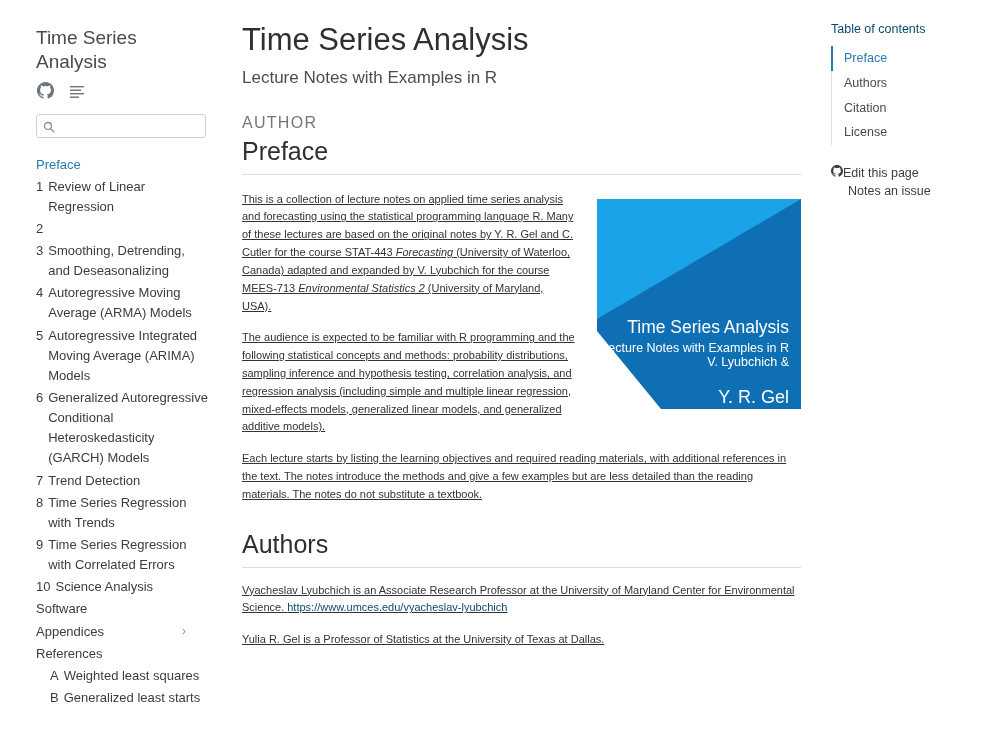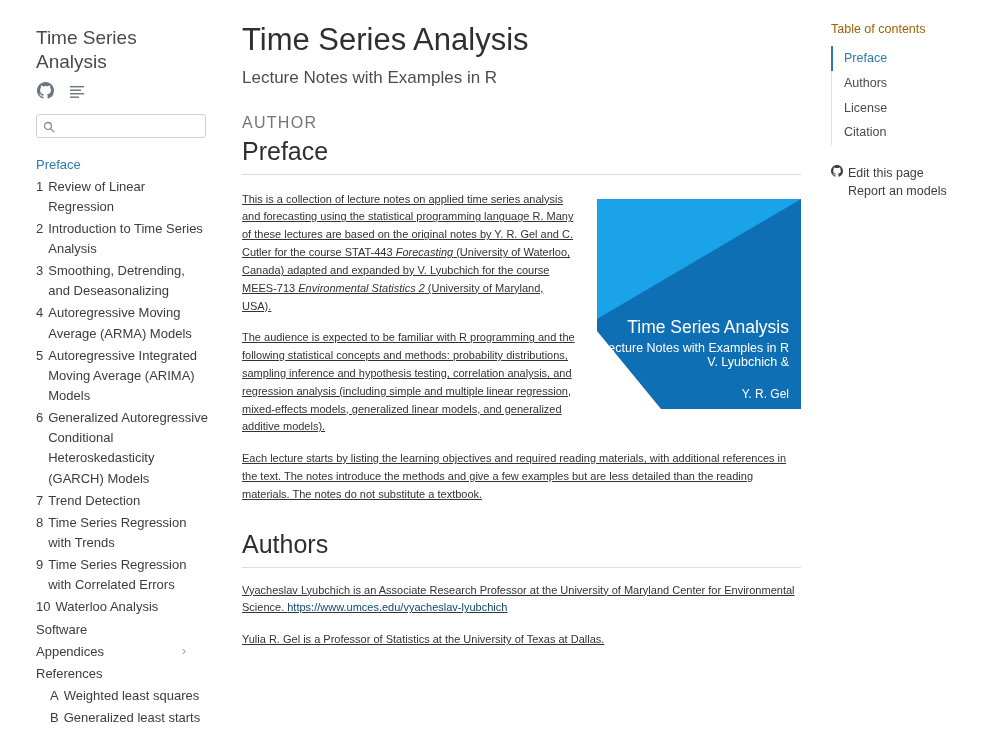--- a/index.html
+++ b/index.html
@@ -171,31 +171,31 @@
   }
   .cover-txt {
     position: absolute;
     right: 12px;
     text-align: right;
     color: #ffffff;
   }
   .cover-t1 { top: 118px; font-size: 17.5px; right: 12px; }
   .cover-t2 { top: 142px; font-size: 12.5px; right: 12px; }
   .cover-t3 { top: 156px; font-size: 12.5px; right: 12px; }
-  .cover-t4 { top: 188px; font-size: 12px; right: 12px; }
+  .cover-t4 { top: 188px; font-size: 18px; right: 12px; }
 
   
   .rightbar {
     width: 175px;
     flex: 0 0 175px;
     padding: 22px 16px 0 6px;
   }
   .rb-title {
     font-size: 12.5px;
-    color: #a16207;
+    color: #0c4a6e;
     font-weight: 400;
     margin: 0 0 10px 0;
   }
   .rb-list { list-style: none; margin: 0 0 18px 0; padding: 0; border-left: 1px solid #e2e2e2; }
   .rb-item {
     font-size: 12.5px;
     color: #4a4a4a;
     padding: 3px 0 3px 12px;
     line-height: 1.5;
   }
@@ -204,21 +204,20 @@
     border-left: 2px solid #2a7ab0;
     margin-left: -1px;
     padding-left: 11px;
   }
   .rb-action {
     font-size: 12.5px;
     color: #3d3d3d;
     padding: 2px 0 2px 0;
     display: flex;
     align-items: center;
-    gap: 5px;
   }
   .rb-action.indent { padding-left: 17px; }
 </style>
 </head>
 <body>
 
 <div class="page">
 
   <aside class="sidebar">
     <h1 class="sidebar-title">Time Series Analysis</h1>
@@ -252,21 +251,20 @@
     <ul class="toc-list">
       <li class="toc-item active">
         <span class="label">Preface</span>
       </li>
       <li class="toc-item">
         <span class="num">1</span>
         <span class="label">Review of Linear Regression</span>
       </li>
       <li class="toc-item">
         <span class="num">2</span>
-        <span class="label">Introduction to Time Series Analysis</span>
       </li>
       <li class="toc-item">
         <span class="num">3</span>
         <span class="label">Smoothing, Detrending, and Deseasonalizing</span>
       </li>
       <li class="toc-item">
         <span class="num">4</span>
         <span class="label">Autoregressive Moving Average (ARMA) Models</span>
       </li>
       <li class="toc-item">
@@ -284,21 +282,21 @@
       <li class="toc-item">
         <span class="num">8</span>
         <span class="label">Time Series Regression with Trends</span>
       </li>
       <li class="toc-item">
         <span class="num">9</span>
         <span class="label">Time Series Regression with Correlated Errors</span>
       </li>
       <li class="toc-item">
         <span class="num">10</span>
-        <span class="label">Waterloo Analysis</span>
+        <span class="label">Science Analysis</span>
       </li>
       <li class="toc-item">
         <span class="label">Software</span>
       </li>
       <li class="toc-item has-chevron">
         <span class="label">Appendices</span>
         <span class="chevron">›</span>
       </li>
       <li class="toc-item">
         <span class="label">References</span>
@@ -343,29 +341,29 @@
 
     <p class="para"><span>Vyacheslav Lyubchich is an Associate Research Professor at the University of Maryland Center for Environmental Science. </span><a class="link" href="#">https://www.umces.edu/vyacheslav-lyubchich</a></p>
     <p class="para">Yulia R. Gel is a Professor of Statistics at the University of Texas at Dallas.</p>
   </main>
 
   <aside class="rightbar">
     <div class="rb-title">Table of contents</div>
     <ul class="rb-list">
       <li class="rb-item active">Preface</li>
       <li class="rb-item">Authors</li>
+      <li class="rb-item">Citation</li>
       <li class="rb-item">License</li>
-      <li class="rb-item">Citation</li>
     </ul>
     <div class="rb-action">
       <span>
         <svg width="12" height="12" viewBox="0 0 16 16" fill="currentColor" aria-hidden="true">
           <path d="M8 0C3.58 0 0 3.58 0 8c0 3.54 2.29 6.53 5.47 7.59.4.07.55-.17.55-.38 0-.19-.01-.82-.01-1.49-2.01.37-2.53-.49-2.69-.94-.09-.23-.48-.94-.82-1.13-.28-.15-.68-.52-.01-.53.63-.01 1.08.58 1.23.82.72 1.21 1.87.87 2.33.66.07-.52.28-.87.51-1.07-1.78-.2-3.64-.89-3.64-3.95 0-.87.31-1.59.82-2.15-.08-.2-.36-1.02.08-2.12 0 0 .67-.21 2.2.82a7.4 7.4 0 0 1 2-.27c.68 0 1.36.09 2 .27 1.53-1.04 2.2-.82 2.2-.82.44 1.1.16 1.92.08 2.12.51.56.82 1.27.82 2.15 0 3.07-1.87 3.75-3.65 3.95.29.25.54.73.54 1.48 0 1.07-.01 1.93-.01 2.2 0 .21.15.46.55.38A8.01 8.01 0 0 0 16 8c0-4.42-3.58-8-8-8z"></path>
         </svg>
       </span>
       <span>Edit this page</span>
     </div>
     <div class="rb-action indent">
-      <span>Report an models</span>
+      <span>Notes an issue</span>
     </div>
   </aside>
 
 </div>
 
 </body></html>

